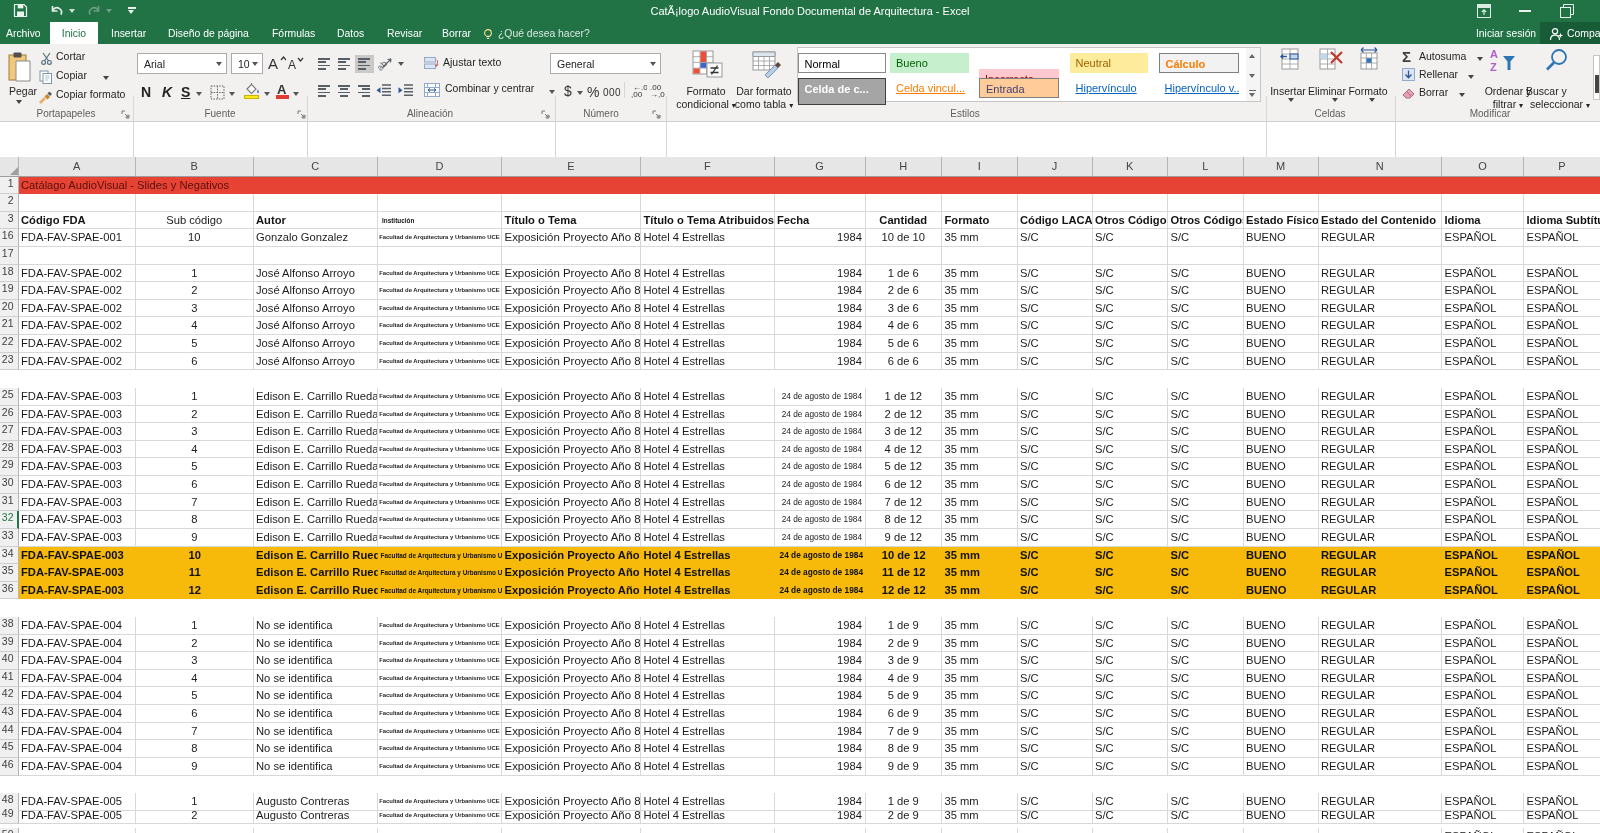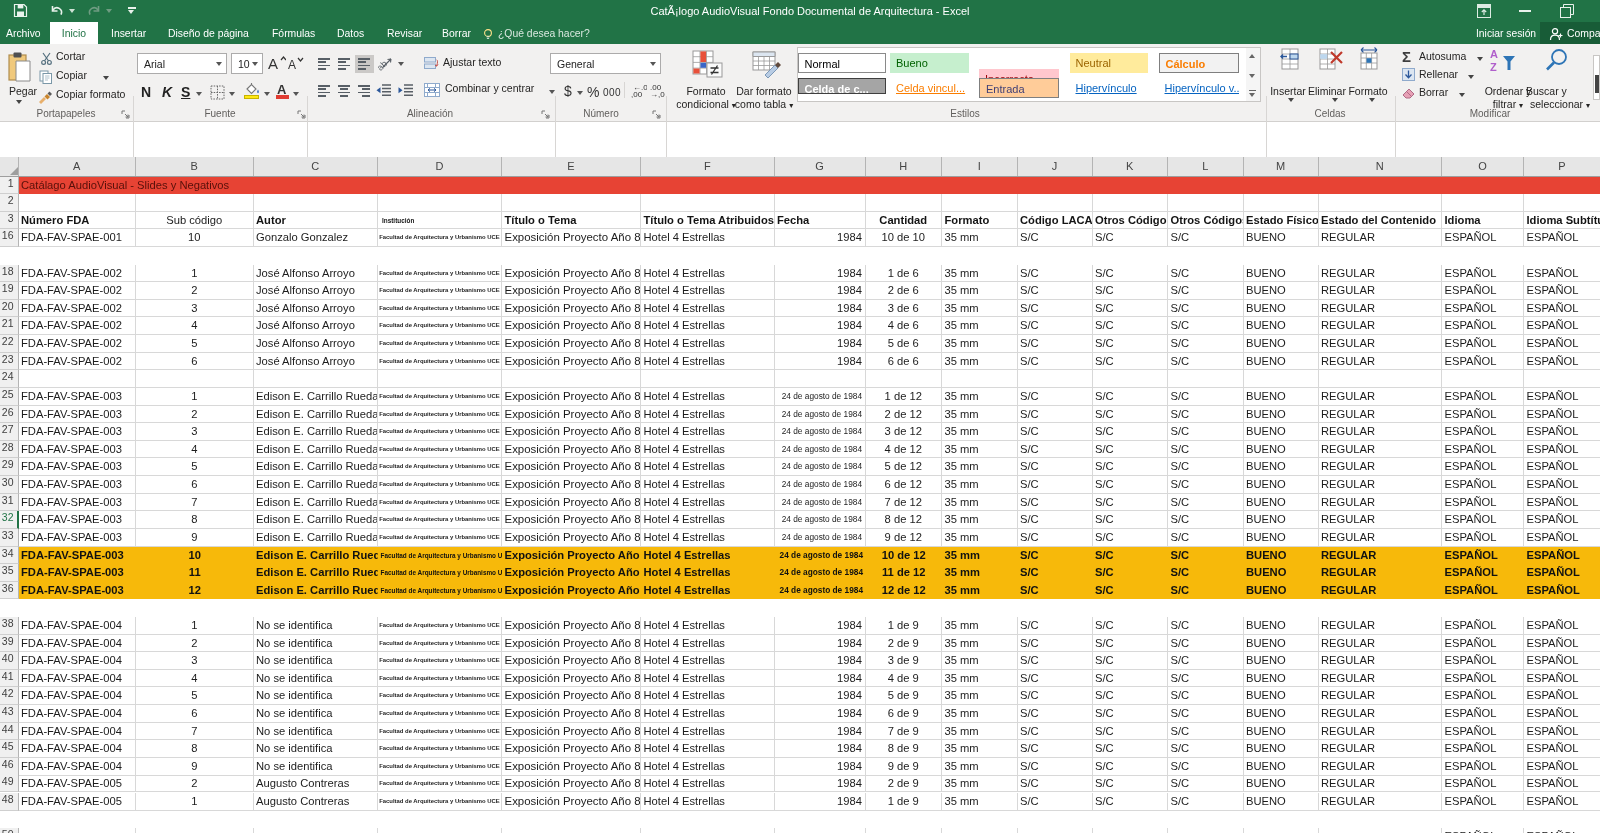--- a/index.html
+++ b/index.html
@@ -249,21 +249,21 @@
 <path d="M23 15 L26 12 L29 15 L26 18 Z" fill="#604a3d"></path>
 </svg>
       <div class="abs rbtxt" style="left:731px;top:39px;width:66px;text-align:center">Dar formato</div>
       <div class="abs rbtxt" style="left:731px;top:52px;width:66px;text-align:center">como tabla <span style="font-size:8px">▾</span></div>
       <div class="abs" style="left:796.5px;top:1px;width:464px;height:55px;background:#fff;border:1px solid #c8c6c4"></div>
       <div class="chip" style="left:797.5px;top:6.5px;width:88.0px;height:20.0px;background:#fff;color:#000;border:1px solid #8a8a8a;">Normal</div>
       <div class="chip" style="left:890.0px;top:6.5px;width:78.5px;height:20.0px;background:#c6efce;color:#006100;">Bueno</div>
       <div class="chip" style="left:979.0px;top:23px;width:80.0px;height:20.0px;background:#ffc7ce;color:#9c0006;">Incorrecto</div>
       <div class="chip" style="left:1069.5px;top:6.5px;width:78.5px;height:20.0px;background:#ffeb9c;color:#9c6500;">Neutral</div>
       <div class="chip" style="left:1158.5px;top:6.5px;width:80.0px;height:20.0px;background:#f2f2f2;color:#fa7d00;border:1px solid #7f7f7f;font-weight:bold;">Cálculo</div>
-      <div class="chip" style="left:797.5px;top:32.0px;width:88.0px;height:16px;background:#a5a5a5;color:#ffffff;border:1px solid #3f3f3f;font-weight:bold;">Celda de c...</div>
+      <div class="chip" style="left:797.5px;top:32.0px;width:88.0px;height:27px;background:#a5a5a5;color:#ffffff;border:1px solid #3f3f3f;font-weight:bold;">Celda de c...</div>
       <div class="chip" style="left:890.0px;top:32.0px;width:78.5px;height:20.0px;background:transparent;color:#fa7d00;text-decoration:underline;">Celda vincul...</div>
       <div class="chip" style="left:979.0px;top:32.0px;width:80.0px;height:20.0px;background:#ffcc99;color:#3f3f76;border:1px solid #7f7f7f;">Entrada</div>
       <div class="chip" style="left:1069.5px;top:32.0px;width:78.5px;height:20.0px;background:transparent;color:#0563c1;text-decoration:underline;">Hipervínculo</div>
       <div class="chip" style="left:1158.5px;top:32.0px;width:80.0px;height:20.0px;background:transparent;color:#0563c1;text-decoration:underline;">Hipervínculo v...</div>
       <div class="abs" style="left:1245.5px;top:2px;width:14px;height:53px;background:#f5f5f5"></div>
       <div class="abs" style="left:1249px;top:8px;width:0;height:0;border-left:3.5px solid transparent;border-right:3.5px solid transparent;border-bottom:4px solid #666"></div>
       <div class="abs" style="left:1249.0px;top:28.0px;width:0;height:0;border-left:3.5px solid transparent;border-right:3.5px solid transparent;border-top:4.0px solid #666"></div>
       <div class="abs" style="left:1249px;top:44px;width:7px;height:1.2px;background:#666"></div>
       <div class="abs" style="left:1249.0px;top:47.0px;width:0;height:0;border-left:3.5px solid transparent;border-right:3.5px solid transparent;border-top:4.0px solid #666"></div>
       <div class="glabel" style="left:920px;width:90px">Estilos</div>
@@ -366,21 +366,21 @@
         <div class="cell" style="left:1017.5px;width:75.0px;"></div>
         <div class="cell" style="left:1092.5px;width:75.5px;"></div>
         <div class="cell" style="left:1168.0px;width:75.5px;"></div>
         <div class="cell" style="left:1243.5px;width:75.0px;"></div>
         <div class="cell" style="left:1318.5px;width:123.5px;"></div>
         <div class="cell" style="left:1442.0px;width:82.0px;"></div>
         <div class="cell" style="left:1524.0px;width:77.0px;"></div>
       </div>
       <div class="row" style="top:35.24px;height:17.62px">
         <div class="gut" style="">3</div>
-        <div class="cell cl hdr" style="left:18.5px;width:117.5px;">Número FDA</div>
+        <div class="cell cl hdr" style="left:18.5px;width:117.5px;">Código FDA</div>
         <div class="cell cc" style="left:136.0px;width:117.5px;">Sub código</div>
         <div class="cell cl hdr" style="left:253.5px;width:124.5px;">Autor</div>
         <div class="cell cl hdr" style="left:378.0px;width:124.0px;font-size:6.4px;padding-left:4px;">Institución</div>
         <div class="cell cl hdr" style="left:502.0px;width:139.0px;">Título o Tema</div>
         <div class="cell cl hdr" style="left:641.0px;width:133.5px;">Título o Tema Atribuidos</div>
         <div class="cell cl hdr" style="left:774.5px;width:91.0px;">Fecha</div>
         <div class="cell cc hdr" style="left:865.5px;width:76.5px;">Cantidad</div>
         <div class="cell cl hdr" style="left:942.0px;width:75.5px;">Formato</div>
         <div class="cell cl hdr" style="left:1017.5px;width:75.0px;">Código LACA'T</div>
         <div class="cell cl hdr" style="left:1092.5px;width:75.5px;">Otros Códigos</div>
@@ -402,152 +402,152 @@
         <div class="cell cc" style="left:865.5px;width:76.5px;">10 de 10</div>
         <div class="cell cl" style="left:942.0px;width:75.5px;">35 mm</div>
         <div class="cell cl" style="left:1017.5px;width:75.0px;">S/C</div>
         <div class="cell cl" style="left:1092.5px;width:75.5px;">S/C</div>
         <div class="cell cl" style="left:1168.0px;width:75.5px;">S/C</div>
         <div class="cell cl" style="left:1243.5px;width:75.0px;">BUENO</div>
         <div class="cell cl" style="left:1318.5px;width:123.5px;">REGULAR</div>
         <div class="cell cl" style="left:1442.0px;width:82.0px;">ESPAÑOL</div>
         <div class="cell cl" style="left:1524.0px;width:77.0px;">ESPAÑOL</div>
       </div>
-      <div class="row" style="top:88.10px;height:17.62px">
-        <div class="gut" style="">18</div>
-        <div class="cell cl" style="left:18.5px;width:117.5px;">FDA-FAV-SPAE-002</div>
-        <div class="cell cc" style="left:136.0px;width:117.5px;">1</div>
-        <div class="cell cl" style="left:253.5px;width:124.5px;">José Alfonso Arroyo</div>
-        <div class="cell tiny cc" style="left:378.0px;width:124.0px;">Facultad de Arquitectura y Urbanismo UCE</div>
-        <div class="cell cl" style="left:502.0px;width:139.0px;font-size:11.45px;">Exposición Proyecto Año 84</div>
-        <div class="cell cl" style="left:641.0px;width:133.5px;">Hotel 4 Estrellas</div>
-        <div class="cell cr" style="left:774.5px;width:91.0px;">1984</div>
-        <div class="cell cc" style="left:865.5px;width:76.5px;">1 de 6</div>
-        <div class="cell cl" style="left:942.0px;width:75.5px;">35 mm</div>
-        <div class="cell cl" style="left:1017.5px;width:75.0px;">S/C</div>
-        <div class="cell cl" style="left:1092.5px;width:75.5px;">S/C</div>
-        <div class="cell cl" style="left:1168.0px;width:75.5px;">S/C</div>
-        <div class="cell cl" style="left:1243.5px;width:75.0px;">BUENO</div>
-        <div class="cell cl" style="left:1318.5px;width:123.5px;">REGULAR</div>
-        <div class="cell cl" style="left:1442.0px;width:82.0px;">ESPAÑOL</div>
-        <div class="cell cl" style="left:1524.0px;width:77.0px;">ESPAÑOL</div>
-      </div>
-      <div class="row" style="top:105.72px;height:17.62px">
-        <div class="gut" style="">19</div>
-        <div class="cell cl" style="left:18.5px;width:117.5px;">FDA-FAV-SPAE-002</div>
-        <div class="cell cc" style="left:136.0px;width:117.5px;">2</div>
-        <div class="cell cl" style="left:253.5px;width:124.5px;">José Alfonso Arroyo</div>
-        <div class="cell tiny cc" style="left:378.0px;width:124.0px;">Facultad de Arquitectura y Urbanismo UCE</div>
-        <div class="cell cl" style="left:502.0px;width:139.0px;font-size:11.45px;">Exposición Proyecto Año 84</div>
-        <div class="cell cl" style="left:641.0px;width:133.5px;">Hotel 4 Estrellas</div>
-        <div class="cell cr" style="left:774.5px;width:91.0px;">1984</div>
-        <div class="cell cc" style="left:865.5px;width:76.5px;">2 de 6</div>
-        <div class="cell cl" style="left:942.0px;width:75.5px;">35 mm</div>
-        <div class="cell cl" style="left:1017.5px;width:75.0px;">S/C</div>
-        <div class="cell cl" style="left:1092.5px;width:75.5px;">S/C</div>
-        <div class="cell cl" style="left:1168.0px;width:75.5px;">S/C</div>
-        <div class="cell cl" style="left:1243.5px;width:75.0px;">BUENO</div>
-        <div class="cell cl" style="left:1318.5px;width:123.5px;">REGULAR</div>
-        <div class="cell cl" style="left:1442.0px;width:82.0px;">ESPAÑOL</div>
-        <div class="cell cl" style="left:1524.0px;width:77.0px;">ESPAÑOL</div>
-      </div>
-      <div class="row" style="top:123.34px;height:17.62px">
-        <div class="gut" style="">20</div>
-        <div class="cell cl" style="left:18.5px;width:117.5px;">FDA-FAV-SPAE-002</div>
-        <div class="cell cc" style="left:136.0px;width:117.5px;">3</div>
-        <div class="cell cl" style="left:253.5px;width:124.5px;">José Alfonso Arroyo</div>
-        <div class="cell tiny cc" style="left:378.0px;width:124.0px;">Facultad de Arquitectura y Urbanismo UCE</div>
-        <div class="cell cl" style="left:502.0px;width:139.0px;font-size:11.45px;">Exposición Proyecto Año 84</div>
-        <div class="cell cl" style="left:641.0px;width:133.5px;">Hotel 4 Estrellas</div>
-        <div class="cell cr" style="left:774.5px;width:91.0px;">1984</div>
-        <div class="cell cc" style="left:865.5px;width:76.5px;">3 de 6</div>
-        <div class="cell cl" style="left:942.0px;width:75.5px;">35 mm</div>
-        <div class="cell cl" style="left:1017.5px;width:75.0px;">S/C</div>
-        <div class="cell cl" style="left:1092.5px;width:75.5px;">S/C</div>
-        <div class="cell cl" style="left:1168.0px;width:75.5px;">S/C</div>
-        <div class="cell cl" style="left:1243.5px;width:75.0px;">BUENO</div>
-        <div class="cell cl" style="left:1318.5px;width:123.5px;">REGULAR</div>
-        <div class="cell cl" style="left:1442.0px;width:82.0px;">ESPAÑOL</div>
-        <div class="cell cl" style="left:1524.0px;width:77.0px;">ESPAÑOL</div>
-      </div>
-      <div class="row" style="top:140.96px;height:17.62px">
-        <div class="gut" style="">21</div>
-        <div class="cell cl" style="left:18.5px;width:117.5px;">FDA-FAV-SPAE-002</div>
-        <div class="cell cc" style="left:136.0px;width:117.5px;">4</div>
-        <div class="cell cl" style="left:253.5px;width:124.5px;">José Alfonso Arroyo</div>
-        <div class="cell tiny cc" style="left:378.0px;width:124.0px;">Facultad de Arquitectura y Urbanismo UCE</div>
-        <div class="cell cl" style="left:502.0px;width:139.0px;font-size:11.45px;">Exposición Proyecto Año 84</div>
-        <div class="cell cl" style="left:641.0px;width:133.5px;">Hotel 4 Estrellas</div>
-        <div class="cell cr" style="left:774.5px;width:91.0px;">1984</div>
-        <div class="cell cc" style="left:865.5px;width:76.5px;">4 de 6</div>
-        <div class="cell cl" style="left:942.0px;width:75.5px;">35 mm</div>
-        <div class="cell cl" style="left:1017.5px;width:75.0px;">S/C</div>
-        <div class="cell cl" style="left:1092.5px;width:75.5px;">S/C</div>
-        <div class="cell cl" style="left:1168.0px;width:75.5px;">S/C</div>
-        <div class="cell cl" style="left:1243.5px;width:75.0px;">BUENO</div>
-        <div class="cell cl" style="left:1318.5px;width:123.5px;">REGULAR</div>
-        <div class="cell cl" style="left:1442.0px;width:82.0px;">ESPAÑOL</div>
-        <div class="cell cl" style="left:1524.0px;width:77.0px;">ESPAÑOL</div>
-      </div>
-      <div class="row" style="top:158.58px;height:17.62px">
-        <div class="gut" style="">22</div>
-        <div class="cell cl" style="left:18.5px;width:117.5px;">FDA-FAV-SPAE-002</div>
-        <div class="cell cc" style="left:136.0px;width:117.5px;">5</div>
-        <div class="cell cl" style="left:253.5px;width:124.5px;">José Alfonso Arroyo</div>
-        <div class="cell tiny cc" style="left:378.0px;width:124.0px;">Facultad de Arquitectura y Urbanismo UCE</div>
-        <div class="cell cl" style="left:502.0px;width:139.0px;font-size:11.45px;">Exposición Proyecto Año 84</div>
-        <div class="cell cl" style="left:641.0px;width:133.5px;">Hotel 4 Estrellas</div>
-        <div class="cell cr" style="left:774.5px;width:91.0px;">1984</div>
-        <div class="cell cc" style="left:865.5px;width:76.5px;">5 de 6</div>
-        <div class="cell cl" style="left:942.0px;width:75.5px;">35 mm</div>
-        <div class="cell cl" style="left:1017.5px;width:75.0px;">S/C</div>
-        <div class="cell cl" style="left:1092.5px;width:75.5px;">S/C</div>
-        <div class="cell cl" style="left:1168.0px;width:75.5px;">S/C</div>
-        <div class="cell cl" style="left:1243.5px;width:75.0px;">BUENO</div>
-        <div class="cell cl" style="left:1318.5px;width:123.5px;">REGULAR</div>
-        <div class="cell cl" style="left:1442.0px;width:82.0px;">ESPAÑOL</div>
-        <div class="cell cl" style="left:1524.0px;width:77.0px;">ESPAÑOL</div>
-      </div>
-      <div class="row" style="top:176.20px;height:17.62px">
-        <div class="gut" style="">23</div>
-        <div class="cell cl" style="left:18.5px;width:117.5px;">FDA-FAV-SPAE-002</div>
-        <div class="cell cc" style="left:136.0px;width:117.5px;">6</div>
-        <div class="cell cl" style="left:253.5px;width:124.5px;">José Alfonso Arroyo</div>
-        <div class="cell tiny cc" style="left:378.0px;width:124.0px;">Facultad de Arquitectura y Urbanismo UCE</div>
-        <div class="cell cl" style="left:502.0px;width:139.0px;font-size:11.45px;">Exposición Proyecto Año 84</div>
-        <div class="cell cl" style="left:641.0px;width:133.5px;">Hotel 4 Estrellas</div>
-        <div class="cell cr" style="left:774.5px;width:91.0px;">1984</div>
-        <div class="cell cc" style="left:865.5px;width:76.5px;">6 de 6</div>
-        <div class="cell cl" style="left:942.0px;width:75.5px;">35 mm</div>
-        <div class="cell cl" style="left:1017.5px;width:75.0px;">S/C</div>
-        <div class="cell cl" style="left:1092.5px;width:75.5px;">S/C</div>
-        <div class="cell cl" style="left:1168.0px;width:75.5px;">S/C</div>
-        <div class="cell cl" style="left:1243.5px;width:75.0px;">BUENO</div>
-        <div class="cell cl" style="left:1318.5px;width:123.5px;">REGULAR</div>
-        <div class="cell cl" style="left:1442.0px;width:82.0px;">ESPAÑOL</div>
-        <div class="cell cl" style="left:1524.0px;width:77.0px;">ESPAÑOL</div>
-      </div>
-      <div class="row" style="top:193.82px;height:17.62px">
-        <div class="gut" style="">24</div>
+      <div class="row" style="top:70.48px;height:17.62px">
+        <div class="gut" style="">17</div>
         <div class="cell" style="left:18.5px;width:117.5px;"></div>
         <div class="cell" style="left:136.0px;width:117.5px;"></div>
         <div class="cell" style="left:253.5px;width:124.5px;"></div>
         <div class="cell" style="left:378.0px;width:124.0px;"></div>
         <div class="cell" style="left:502.0px;width:139.0px;"></div>
         <div class="cell" style="left:641.0px;width:133.5px;"></div>
         <div class="cell" style="left:774.5px;width:91.0px;"></div>
         <div class="cell" style="left:865.5px;width:76.5px;"></div>
         <div class="cell" style="left:942.0px;width:75.5px;"></div>
         <div class="cell" style="left:1017.5px;width:75.0px;"></div>
         <div class="cell" style="left:1092.5px;width:75.5px;"></div>
         <div class="cell" style="left:1168.0px;width:75.5px;"></div>
         <div class="cell" style="left:1243.5px;width:75.0px;"></div>
         <div class="cell" style="left:1318.5px;width:123.5px;"></div>
         <div class="cell" style="left:1442.0px;width:82.0px;"></div>
         <div class="cell" style="left:1524.0px;width:77.0px;"></div>
+      </div>
+      <div class="row" style="top:88.10px;height:17.62px">
+        <div class="gut" style="">18</div>
+        <div class="cell cl" style="left:18.5px;width:117.5px;">FDA-FAV-SPAE-002</div>
+        <div class="cell cc" style="left:136.0px;width:117.5px;">1</div>
+        <div class="cell cl" style="left:253.5px;width:124.5px;">José Alfonso Arroyo</div>
+        <div class="cell tiny cc" style="left:378.0px;width:124.0px;">Facultad de Arquitectura y Urbanismo UCE</div>
+        <div class="cell cl" style="left:502.0px;width:139.0px;font-size:11.45px;">Exposición Proyecto Año 84</div>
+        <div class="cell cl" style="left:641.0px;width:133.5px;">Hotel 4 Estrellas</div>
+        <div class="cell cr" style="left:774.5px;width:91.0px;">1984</div>
+        <div class="cell cc" style="left:865.5px;width:76.5px;">1 de 6</div>
+        <div class="cell cl" style="left:942.0px;width:75.5px;">35 mm</div>
+        <div class="cell cl" style="left:1017.5px;width:75.0px;">S/C</div>
+        <div class="cell cl" style="left:1092.5px;width:75.5px;">S/C</div>
+        <div class="cell cl" style="left:1168.0px;width:75.5px;">S/C</div>
+        <div class="cell cl" style="left:1243.5px;width:75.0px;">BUENO</div>
+        <div class="cell cl" style="left:1318.5px;width:123.5px;">REGULAR</div>
+        <div class="cell cl" style="left:1442.0px;width:82.0px;">ESPAÑOL</div>
+        <div class="cell cl" style="left:1524.0px;width:77.0px;">ESPAÑOL</div>
+      </div>
+      <div class="row" style="top:105.72px;height:17.62px">
+        <div class="gut" style="">19</div>
+        <div class="cell cl" style="left:18.5px;width:117.5px;">FDA-FAV-SPAE-002</div>
+        <div class="cell cc" style="left:136.0px;width:117.5px;">2</div>
+        <div class="cell cl" style="left:253.5px;width:124.5px;">José Alfonso Arroyo</div>
+        <div class="cell tiny cc" style="left:378.0px;width:124.0px;">Facultad de Arquitectura y Urbanismo UCE</div>
+        <div class="cell cl" style="left:502.0px;width:139.0px;font-size:11.45px;">Exposición Proyecto Año 84</div>
+        <div class="cell cl" style="left:641.0px;width:133.5px;">Hotel 4 Estrellas</div>
+        <div class="cell cr" style="left:774.5px;width:91.0px;">1984</div>
+        <div class="cell cc" style="left:865.5px;width:76.5px;">2 de 6</div>
+        <div class="cell cl" style="left:942.0px;width:75.5px;">35 mm</div>
+        <div class="cell cl" style="left:1017.5px;width:75.0px;">S/C</div>
+        <div class="cell cl" style="left:1092.5px;width:75.5px;">S/C</div>
+        <div class="cell cl" style="left:1168.0px;width:75.5px;">S/C</div>
+        <div class="cell cl" style="left:1243.5px;width:75.0px;">BUENO</div>
+        <div class="cell cl" style="left:1318.5px;width:123.5px;">REGULAR</div>
+        <div class="cell cl" style="left:1442.0px;width:82.0px;">ESPAÑOL</div>
+        <div class="cell cl" style="left:1524.0px;width:77.0px;">ESPAÑOL</div>
+      </div>
+      <div class="row" style="top:123.34px;height:17.62px">
+        <div class="gut" style="">20</div>
+        <div class="cell cl" style="left:18.5px;width:117.5px;">FDA-FAV-SPAE-002</div>
+        <div class="cell cc" style="left:136.0px;width:117.5px;">3</div>
+        <div class="cell cl" style="left:253.5px;width:124.5px;">José Alfonso Arroyo</div>
+        <div class="cell tiny cc" style="left:378.0px;width:124.0px;">Facultad de Arquitectura y Urbanismo UCE</div>
+        <div class="cell cl" style="left:502.0px;width:139.0px;font-size:11.45px;">Exposición Proyecto Año 84</div>
+        <div class="cell cl" style="left:641.0px;width:133.5px;">Hotel 4 Estrellas</div>
+        <div class="cell cr" style="left:774.5px;width:91.0px;">1984</div>
+        <div class="cell cc" style="left:865.5px;width:76.5px;">3 de 6</div>
+        <div class="cell cl" style="left:942.0px;width:75.5px;">35 mm</div>
+        <div class="cell cl" style="left:1017.5px;width:75.0px;">S/C</div>
+        <div class="cell cl" style="left:1092.5px;width:75.5px;">S/C</div>
+        <div class="cell cl" style="left:1168.0px;width:75.5px;">S/C</div>
+        <div class="cell cl" style="left:1243.5px;width:75.0px;">BUENO</div>
+        <div class="cell cl" style="left:1318.5px;width:123.5px;">REGULAR</div>
+        <div class="cell cl" style="left:1442.0px;width:82.0px;">ESPAÑOL</div>
+        <div class="cell cl" style="left:1524.0px;width:77.0px;">ESPAÑOL</div>
+      </div>
+      <div class="row" style="top:140.96px;height:17.62px">
+        <div class="gut" style="">21</div>
+        <div class="cell cl" style="left:18.5px;width:117.5px;">FDA-FAV-SPAE-002</div>
+        <div class="cell cc" style="left:136.0px;width:117.5px;">4</div>
+        <div class="cell cl" style="left:253.5px;width:124.5px;">José Alfonso Arroyo</div>
+        <div class="cell tiny cc" style="left:378.0px;width:124.0px;">Facultad de Arquitectura y Urbanismo UCE</div>
+        <div class="cell cl" style="left:502.0px;width:139.0px;font-size:11.45px;">Exposición Proyecto Año 84</div>
+        <div class="cell cl" style="left:641.0px;width:133.5px;">Hotel 4 Estrellas</div>
+        <div class="cell cr" style="left:774.5px;width:91.0px;">1984</div>
+        <div class="cell cc" style="left:865.5px;width:76.5px;">4 de 6</div>
+        <div class="cell cl" style="left:942.0px;width:75.5px;">35 mm</div>
+        <div class="cell cl" style="left:1017.5px;width:75.0px;">S/C</div>
+        <div class="cell cl" style="left:1092.5px;width:75.5px;">S/C</div>
+        <div class="cell cl" style="left:1168.0px;width:75.5px;">S/C</div>
+        <div class="cell cl" style="left:1243.5px;width:75.0px;">BUENO</div>
+        <div class="cell cl" style="left:1318.5px;width:123.5px;">REGULAR</div>
+        <div class="cell cl" style="left:1442.0px;width:82.0px;">ESPAÑOL</div>
+        <div class="cell cl" style="left:1524.0px;width:77.0px;">ESPAÑOL</div>
+      </div>
+      <div class="row" style="top:158.58px;height:17.62px">
+        <div class="gut" style="">22</div>
+        <div class="cell cl" style="left:18.5px;width:117.5px;">FDA-FAV-SPAE-002</div>
+        <div class="cell cc" style="left:136.0px;width:117.5px;">5</div>
+        <div class="cell cl" style="left:253.5px;width:124.5px;">José Alfonso Arroyo</div>
+        <div class="cell tiny cc" style="left:378.0px;width:124.0px;">Facultad de Arquitectura y Urbanismo UCE</div>
+        <div class="cell cl" style="left:502.0px;width:139.0px;font-size:11.45px;">Exposición Proyecto Año 84</div>
+        <div class="cell cl" style="left:641.0px;width:133.5px;">Hotel 4 Estrellas</div>
+        <div class="cell cr" style="left:774.5px;width:91.0px;">1984</div>
+        <div class="cell cc" style="left:865.5px;width:76.5px;">5 de 6</div>
+        <div class="cell cl" style="left:942.0px;width:75.5px;">35 mm</div>
+        <div class="cell cl" style="left:1017.5px;width:75.0px;">S/C</div>
+        <div class="cell cl" style="left:1092.5px;width:75.5px;">S/C</div>
+        <div class="cell cl" style="left:1168.0px;width:75.5px;">S/C</div>
+        <div class="cell cl" style="left:1243.5px;width:75.0px;">BUENO</div>
+        <div class="cell cl" style="left:1318.5px;width:123.5px;">REGULAR</div>
+        <div class="cell cl" style="left:1442.0px;width:82.0px;">ESPAÑOL</div>
+        <div class="cell cl" style="left:1524.0px;width:77.0px;">ESPAÑOL</div>
+      </div>
+      <div class="row" style="top:176.20px;height:17.62px">
+        <div class="gut" style="">23</div>
+        <div class="cell cl" style="left:18.5px;width:117.5px;">FDA-FAV-SPAE-002</div>
+        <div class="cell cc" style="left:136.0px;width:117.5px;">6</div>
+        <div class="cell cl" style="left:253.5px;width:124.5px;">José Alfonso Arroyo</div>
+        <div class="cell tiny cc" style="left:378.0px;width:124.0px;">Facultad de Arquitectura y Urbanismo UCE</div>
+        <div class="cell cl" style="left:502.0px;width:139.0px;font-size:11.45px;">Exposición Proyecto Año 84</div>
+        <div class="cell cl" style="left:641.0px;width:133.5px;">Hotel 4 Estrellas</div>
+        <div class="cell cr" style="left:774.5px;width:91.0px;">1984</div>
+        <div class="cell cc" style="left:865.5px;width:76.5px;">6 de 6</div>
+        <div class="cell cl" style="left:942.0px;width:75.5px;">35 mm</div>
+        <div class="cell cl" style="left:1017.5px;width:75.0px;">S/C</div>
+        <div class="cell cl" style="left:1092.5px;width:75.5px;">S/C</div>
+        <div class="cell cl" style="left:1168.0px;width:75.5px;">S/C</div>
+        <div class="cell cl" style="left:1243.5px;width:75.0px;">BUENO</div>
+        <div class="cell cl" style="left:1318.5px;width:123.5px;">REGULAR</div>
+        <div class="cell cl" style="left:1442.0px;width:82.0px;">ESPAÑOL</div>
+        <div class="cell cl" style="left:1524.0px;width:77.0px;">ESPAÑOL</div>
       </div>
       <div class="row" style="top:211.44px;height:17.62px">
         <div class="gut" style="">25</div>
         <div class="cell cl" style="left:18.5px;width:117.5px;">FDA-FAV-SPAE-003</div>
         <div class="cell cc" style="left:136.0px;width:117.5px;">1</div>
         <div class="cell cl" style="left:253.5px;width:124.5px;">Edison E. Carrillo Rueda</div>
         <div class="cell tiny cc" style="left:378.0px;width:124.0px;">Facultad de Arquitectura y Urbanismo UCE</div>
         <div class="cell cl" style="left:502.0px;width:139.0px;font-size:11.45px;">Exposición Proyecto Año 84</div>
         <div class="cell cl" style="left:641.0px;width:133.5px;">Hotel 4 Estrellas</div>
         <div class="cell cr sdate" style="left:774.5px;width:91.0px;">24 de agosto de 1984</div>
@@ -953,21 +953,21 @@
         <div class="cell cc" style="left:865.5px;width:76.5px;">1 de 9</div>
         <div class="cell cl" style="left:942.0px;width:75.5px;">35 mm</div>
         <div class="cell cl" style="left:1017.5px;width:75.0px;">S/C</div>
         <div class="cell cl" style="left:1092.5px;width:75.5px;">S/C</div>
         <div class="cell cl" style="left:1168.0px;width:75.5px;">S/C</div>
         <div class="cell cl" style="left:1243.5px;width:75.0px;">BUENO</div>
         <div class="cell cl" style="left:1318.5px;width:123.5px;">REGULAR</div>
         <div class="cell cl" style="left:1442.0px;width:82.0px;">ESPAÑOL</div>
         <div class="cell cl" style="left:1524.0px;width:77.0px;">ESPAÑOL</div>
       </div>
-      <div class="row" style="top:598px;height:17.62px">
+      <div class="row" style="top:630px;height:17.62px">
         <div class="gut" style="">49</div>
         <div class="cell cl" style="left:18.5px;width:117.5px;">FDA-FAV-SPAE-005</div>
         <div class="cell cc" style="left:136.0px;width:117.5px;">2</div>
         <div class="cell cl" style="left:253.5px;width:124.5px;">Augusto Contreras</div>
         <div class="cell tiny cc" style="left:378.0px;width:124.0px;">Facultad de Arquitectura y Urbanismo UCE</div>
         <div class="cell cl" style="left:502.0px;width:139.0px;font-size:11.45px;">Exposición Proyecto Año 84</div>
         <div class="cell cl" style="left:641.0px;width:133.5px;">Hotel 4 Estrellas</div>
         <div class="cell cr" style="left:774.5px;width:91.0px;">1984</div>
         <div class="cell cc" style="left:865.5px;width:76.5px;">2 de 9</div>
         <div class="cell cl" style="left:942.0px;width:75.5px;">35 mm</div>

